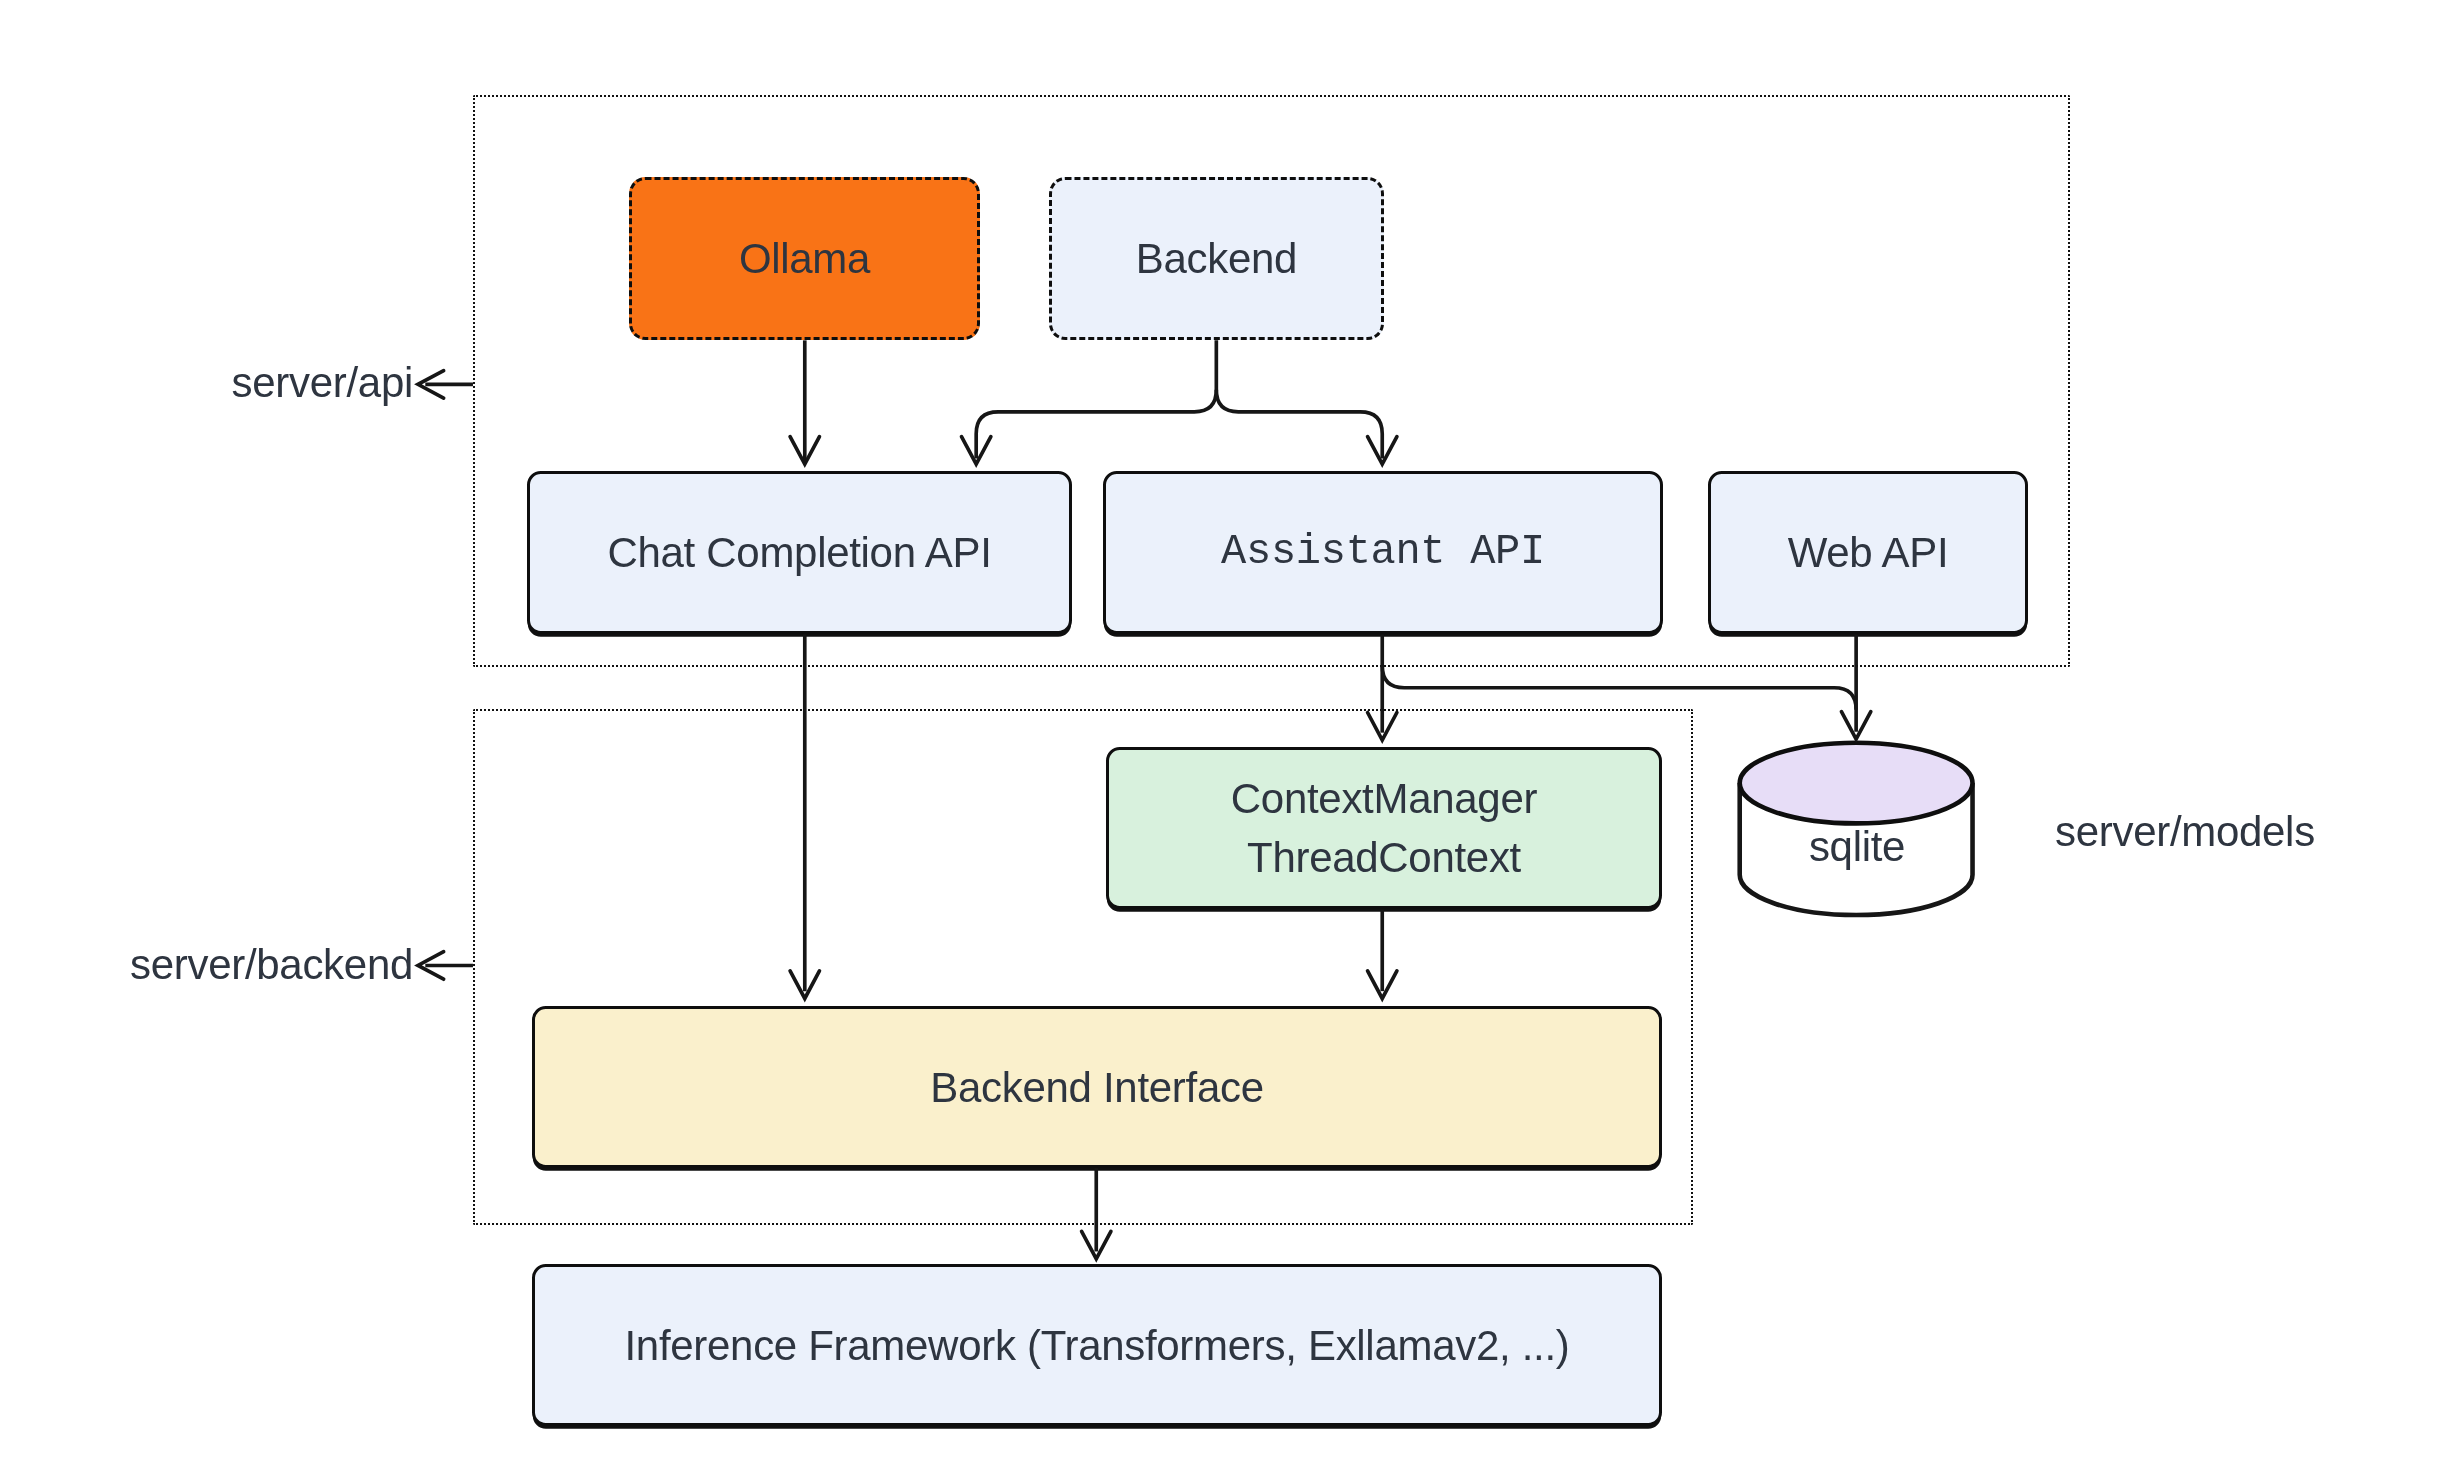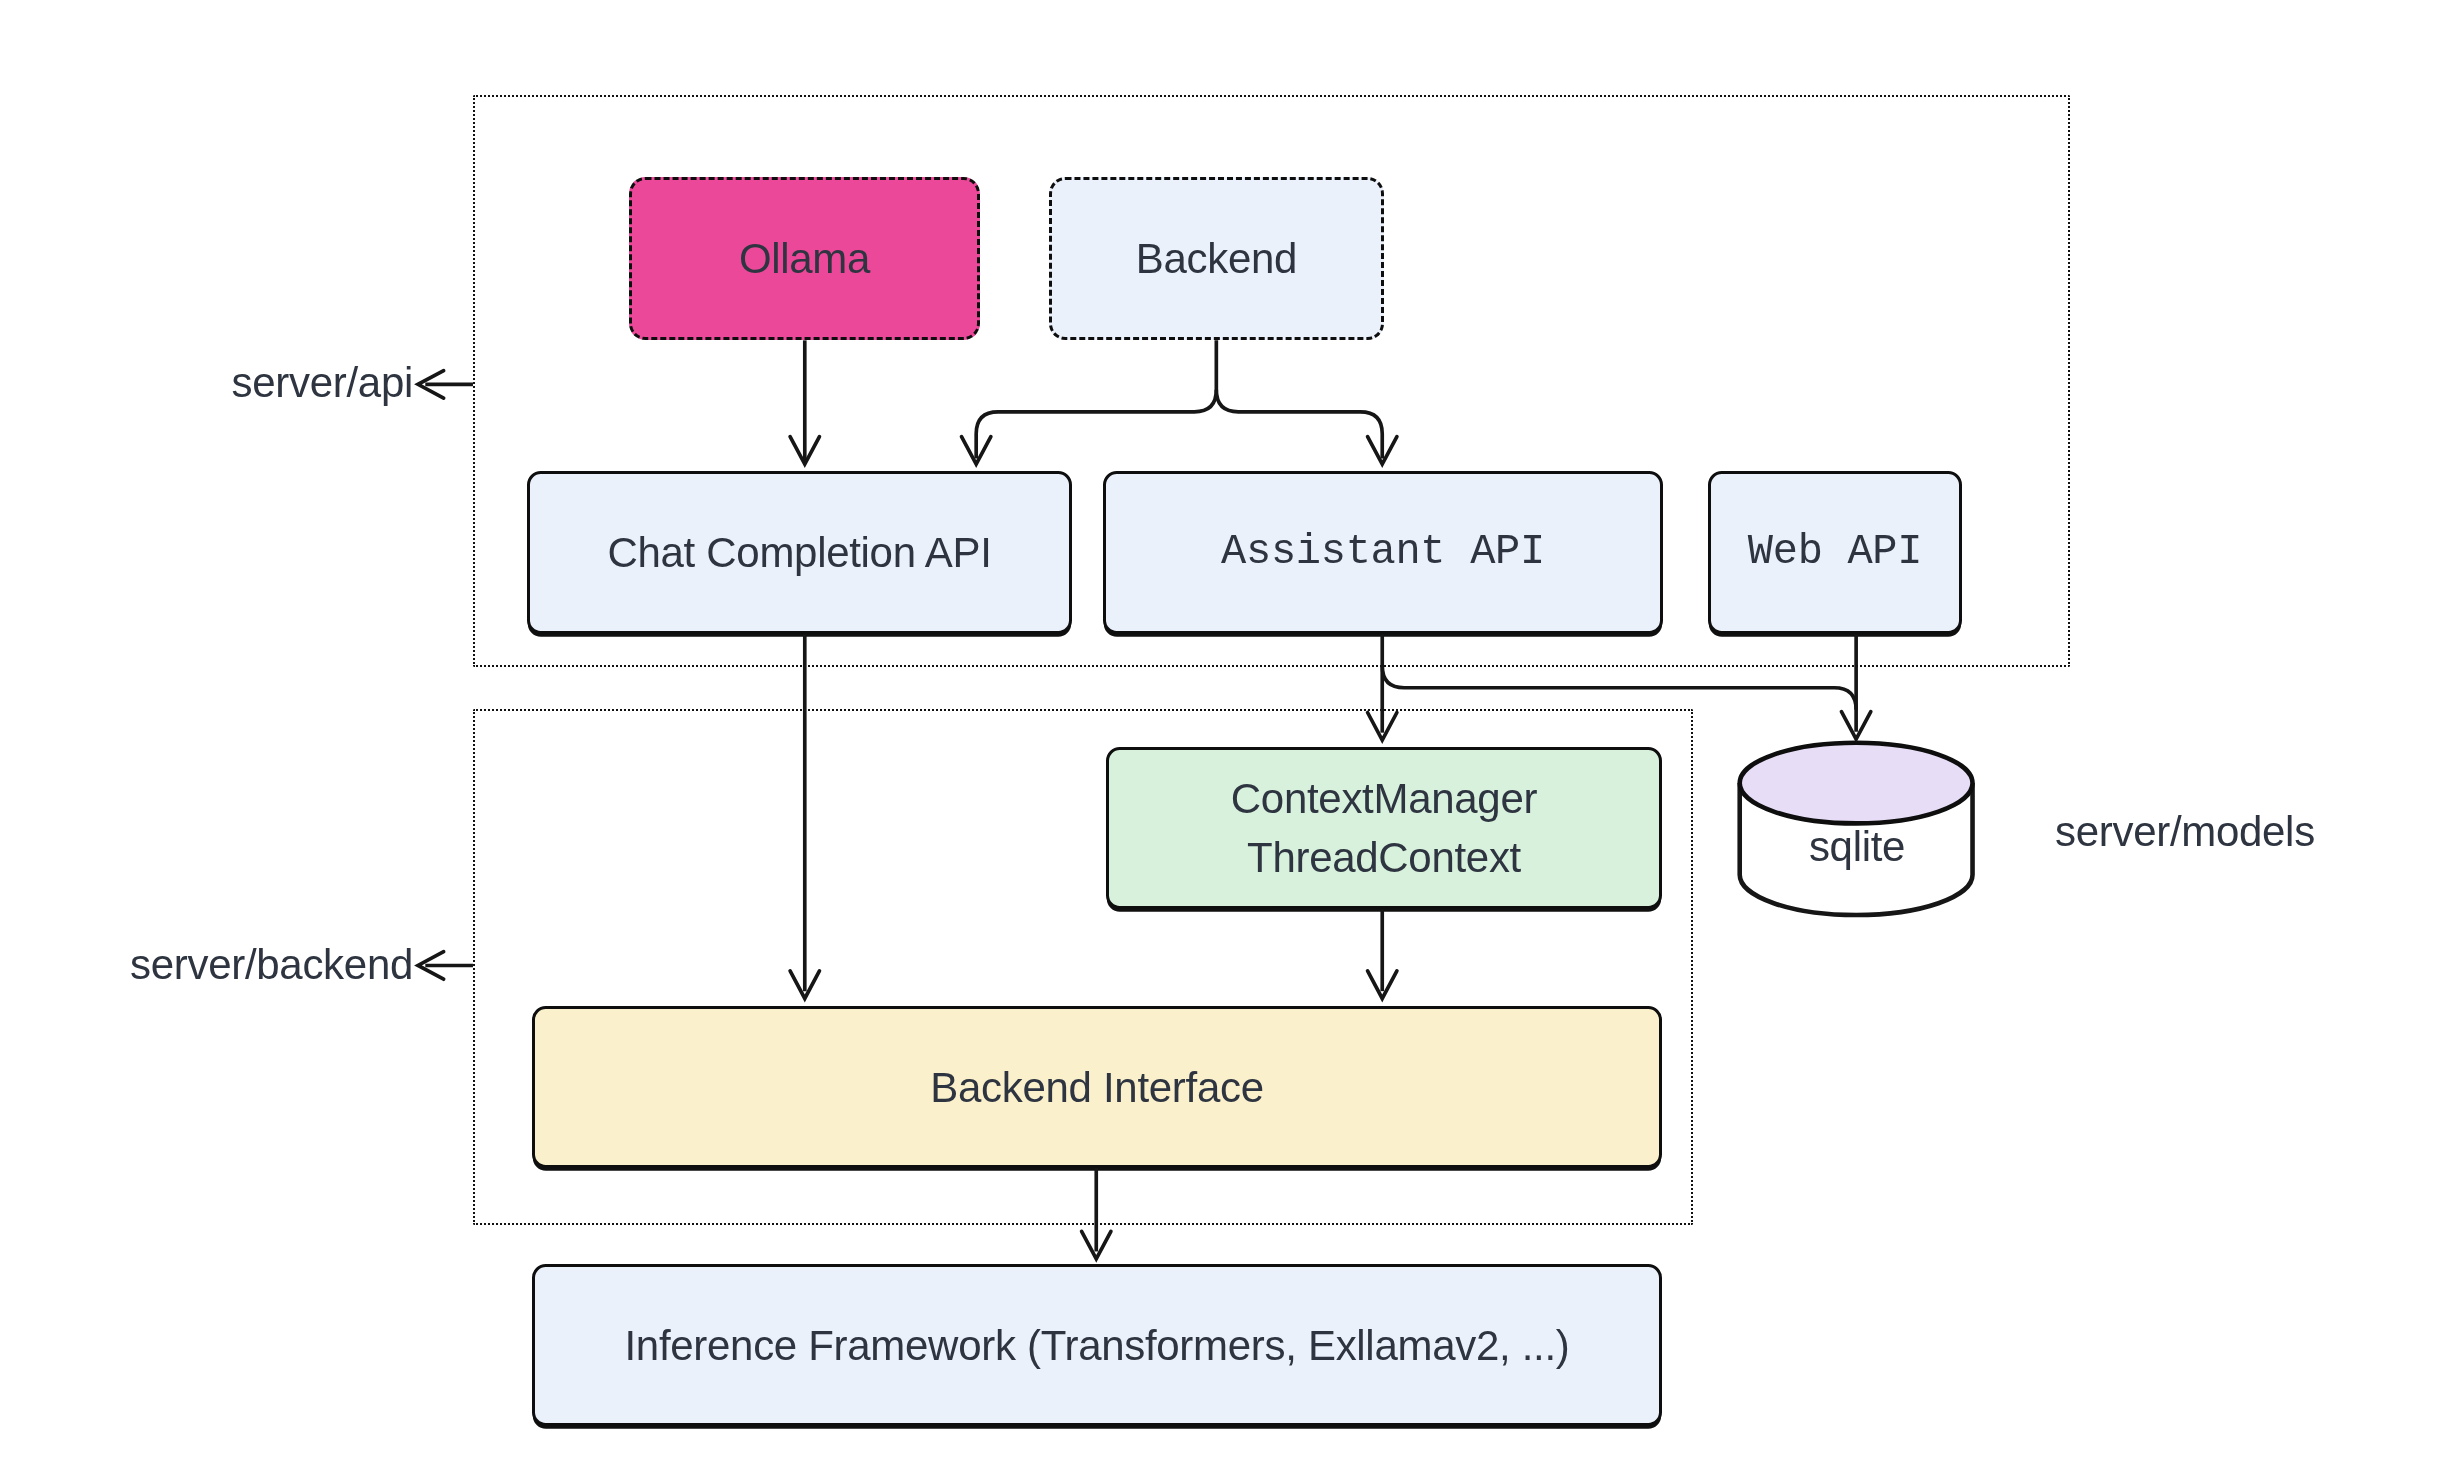--- a/index.html
+++ b/index.html
@@ -87,37 +87,37 @@
 
 <div id="stage">
 
   <div class="container" style="left:473px; top:95px; width:1593px; height:568px;"></div>
   <div class="container" style="left:473px; top:709px; width:1216px; height:512px;"></div>
 
   <div class="side-label right-align" style="left:92px; top:359px; width:321px;">server/api</div>
   <div class="side-label right-align" style="left:83px; top:941px; width:330px;">server/backend</div>
   <div class="side-label left-align" style="left:2055px; top:808px; width:367px;">server/models</div>
 
-  <div class="node dashed" style="left: 629px; top: 177px; width: 351px; height: 163px; background-color: #ec4899;">
+  <div class="node dashed" style="left: 629px; top: 177px; width: 351px; height: 163px; background-color: #f97316;">
     <span>Ollama</span>
   </div>
 
   <div class="node dashed" style="left: 1049px; top: 177px; width: 335px; height: 163px; background-color: rgb(235, 241, 251);">
     <span>Backend</span>
   </div>
 
   <div class="node solid" style="left: 527px; top: 471px; width: 545px; height: 163px; background-color: rgb(235, 241, 251);">
     <span>Chat Completion API</span>
   </div>
 
   <div class="node solid" style="left: 1103px; top: 471px; width: 560px; height: 163px; background-color: rgb(235, 241, 251); font-family: Liberation Mono, monospace;">
     <span>Assistant API</span>
   </div>
 
-  <div class="node solid" style="left: 1708px; top: 471px; width: 254px; height: 163px; background-color: rgb(235, 241, 251); font-family: Liberation Mono, monospace;">
+  <div class="node solid" style="left: 1708px; top: 471px; width: 320px; height: 163px; background-color: rgb(235, 241, 251);">
     <span>Web API</span>
   </div>
 
   <div class="node solid" style="left: 1106px; top: 747px; width: 556px; height: 162px; background-color: rgb(216, 241, 221);">
     <span>ContextManager</span>
     <span>ThreadContext</span>
   </div>
 
   <div class="node solid" style="left: 532px; top: 1006px; width: 1130px; height: 162px; background-color: rgb(250, 240, 204);">
     <span>Backend Interface</span>

